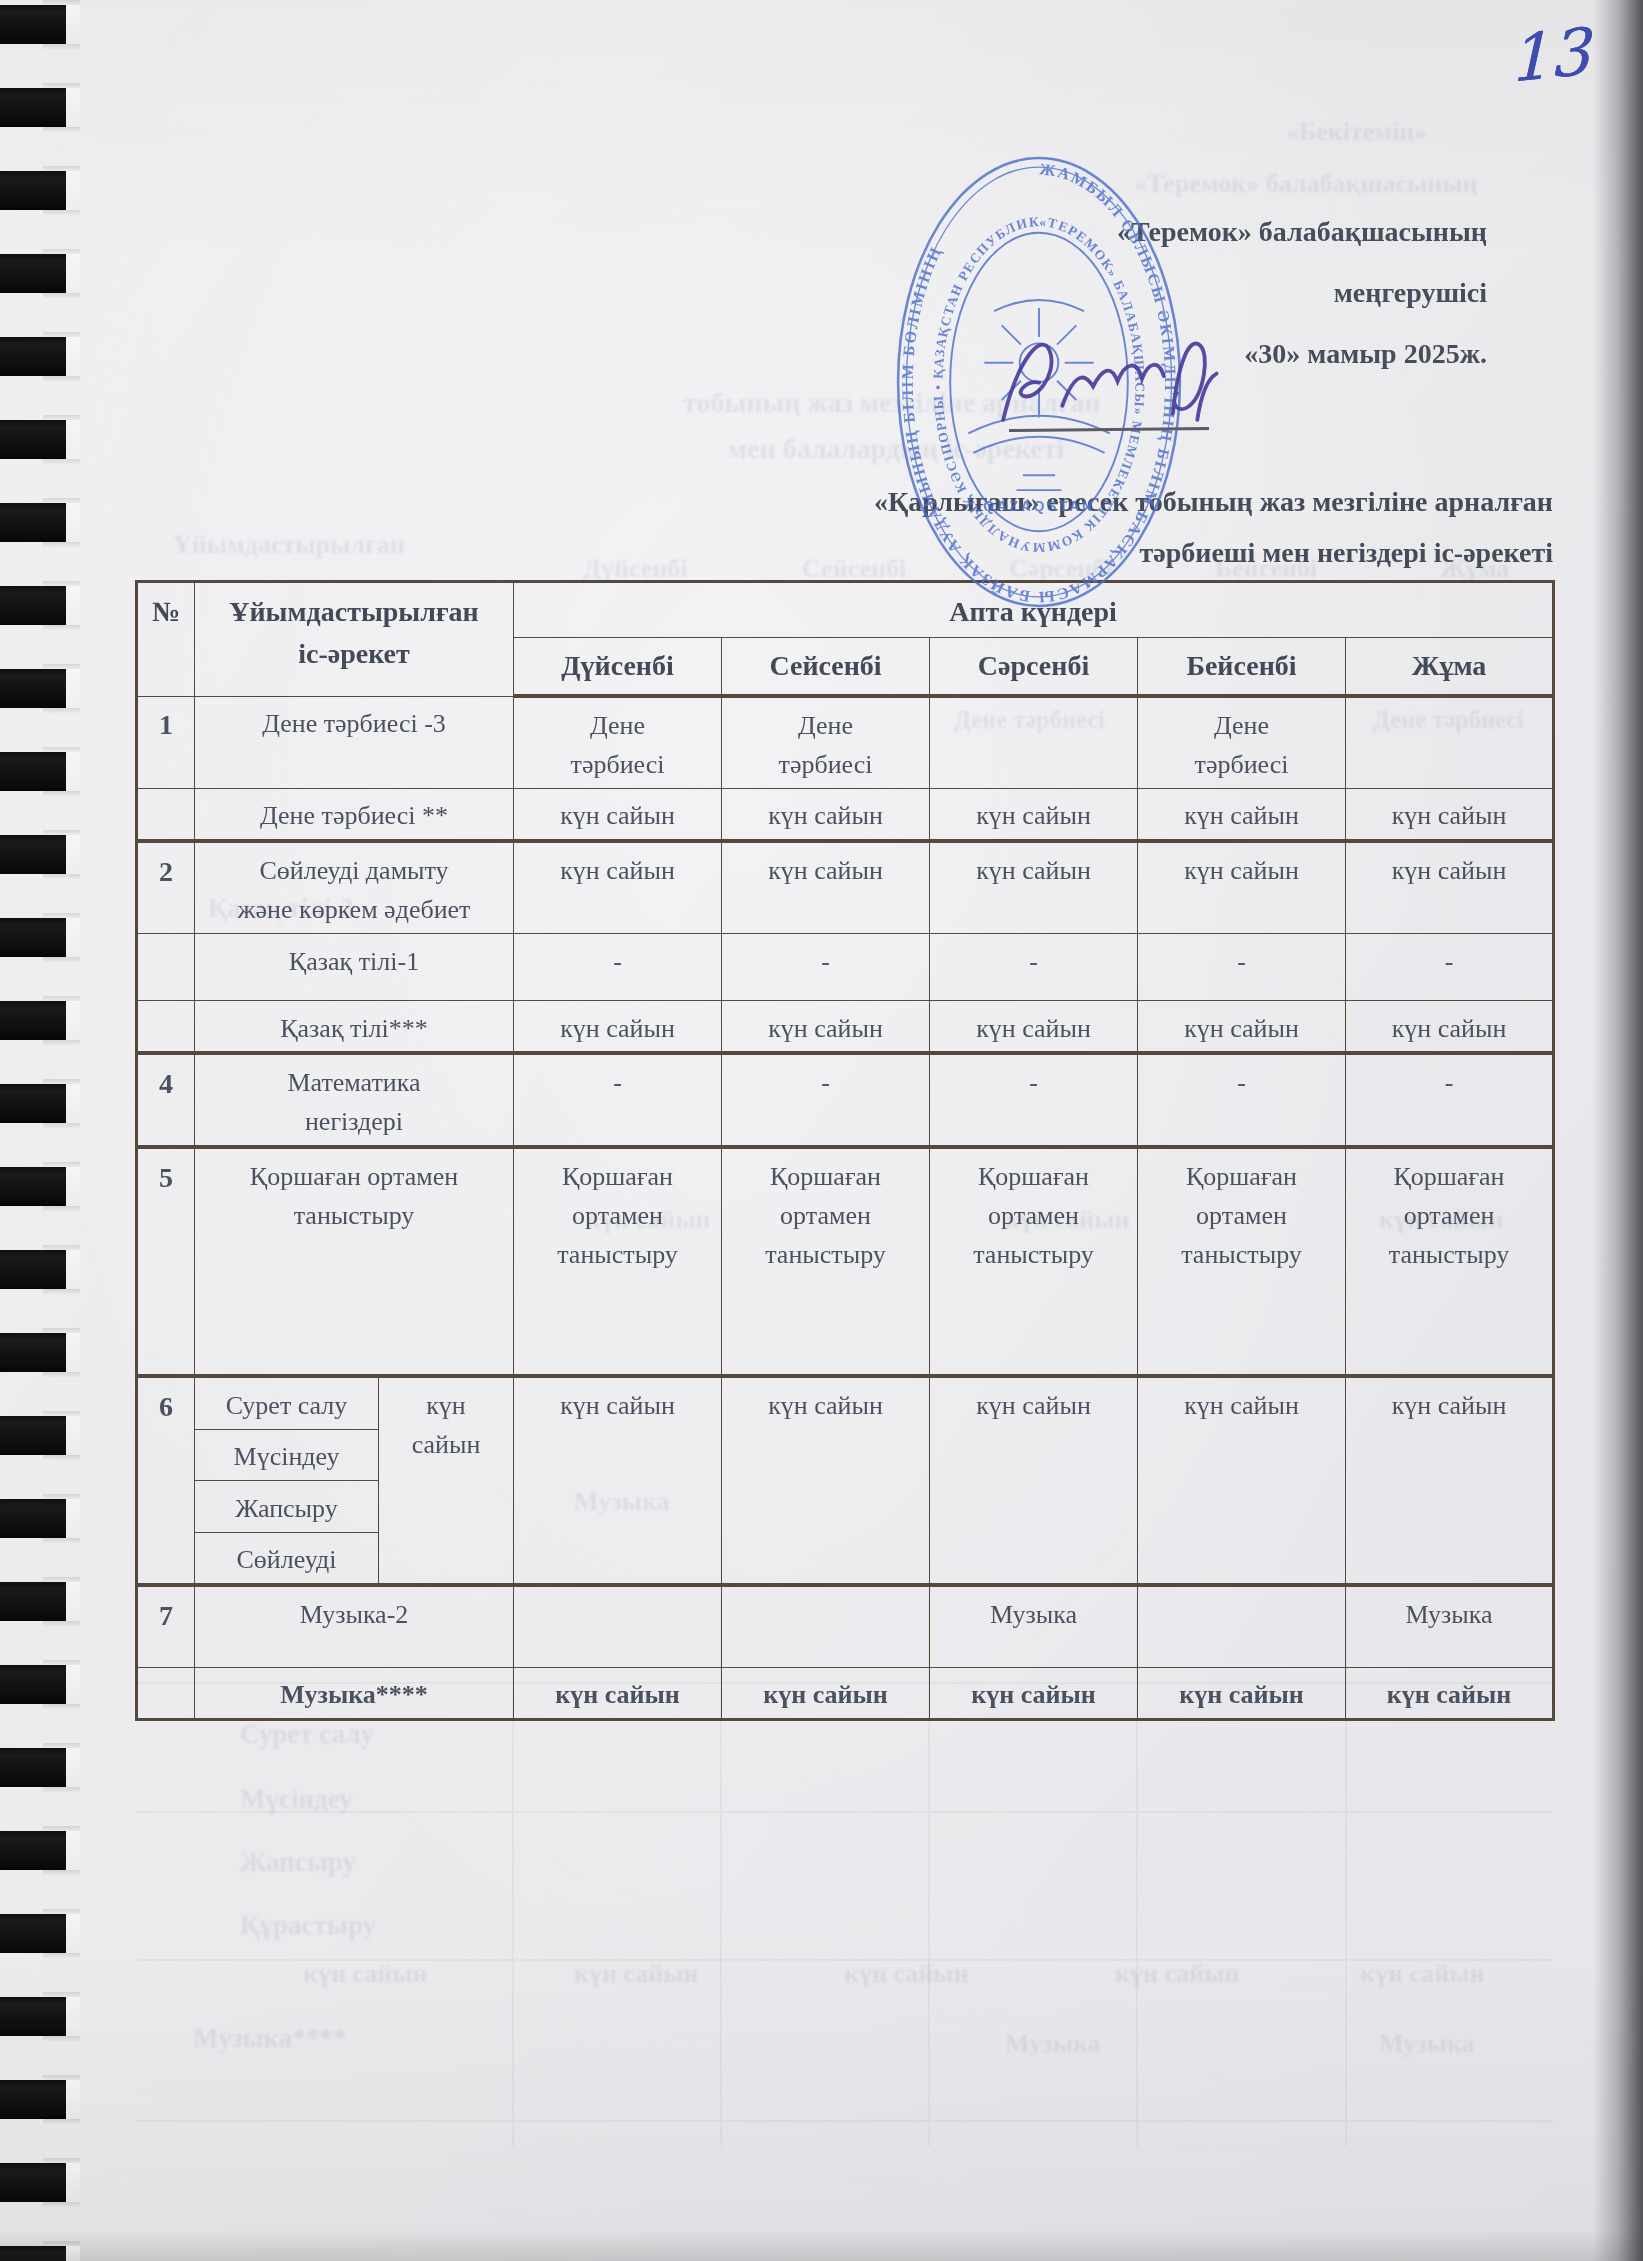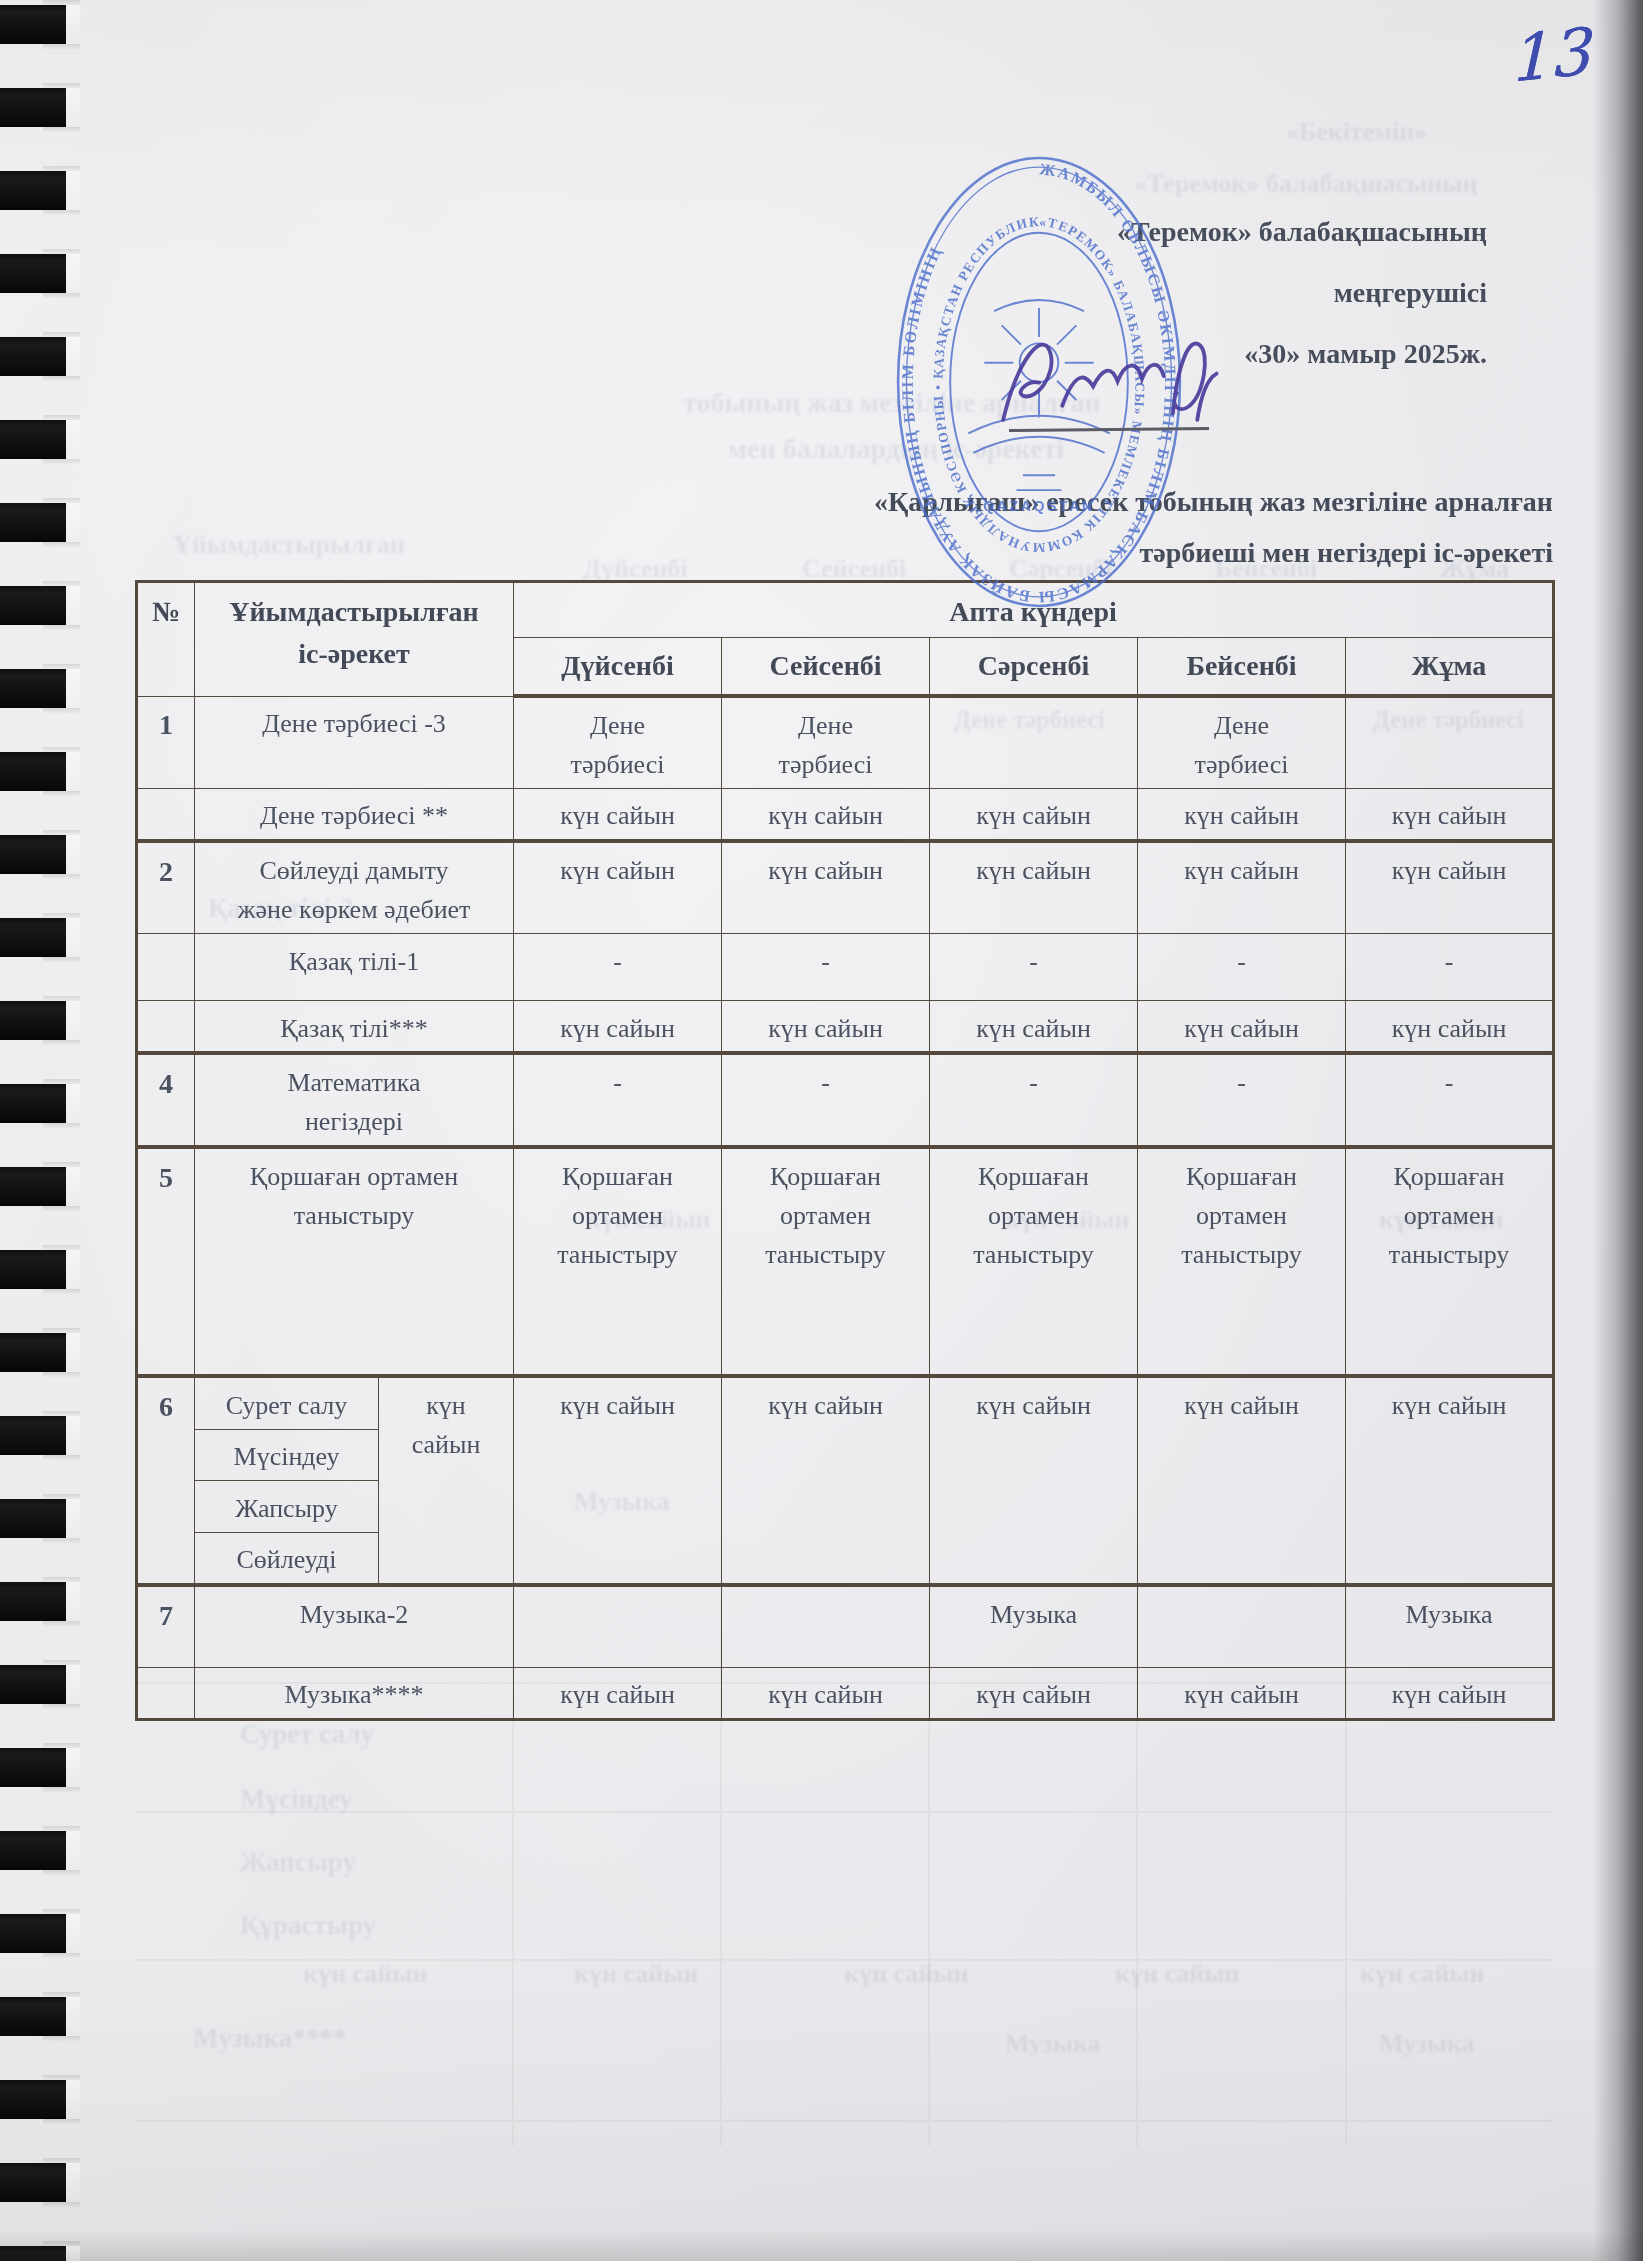--- a/index.html
+++ b/index.html
@@ -78,21 +78,21 @@
   td.num{font-weight:bold;font-size:28px;text-align:center;padding-top:10.3px;}
   td.act{text-align:left;padding-left:13px;}
   td.side{vertical-align:middle;}
   tr.thick td{border-top-width:4.5px;}
   tr.hrow2 td{border-bottom-width:4.5px;text-align:center;}
   tr.trh1{height:43px;} tr.trh2{height:59px;}
   tr.tr1a{height:86px;} tr.tr1b{height:48px;}
   tr.tr2a{height:59px;} tr.tr2b{height:67px;} tr.tr2c{height:45px;}
   tr.tr4{height:66px;} tr.tr5{height:229px;}
   tr.tr6a{height:45px;} tr.tr6b{height:46px;} tr.tr6c{height:46px;} tr.tr6d{height:46px;}
-  tr.tr7a{height:82px;} tr.tr7b{height:46px;}
+  tr.tr7a{height:82px;} tr.tr7b{height:46px;font-weight:bold;}
   
   .ghost-layer{position:absolute;inset:0;z-index:5;pointer-events:none;}
   .ghost{
     position:absolute;font-weight:bold;color:#6f7c99;opacity:0.14;
     filter:blur(1px);font-size:27px;white-space:nowrap;
   }
   .ghost-grid{position:absolute;left:135px;top:1598px;width:1418px;height:548px;z-index:4;opacity:0.06;
     background:
       linear-gradient(#55493e,#55493e) 0 84px/1418px 1.9px no-repeat,
       linear-gradient(#55493e,#55493e) 0 213px/1418px 1.9px no-repeat,

